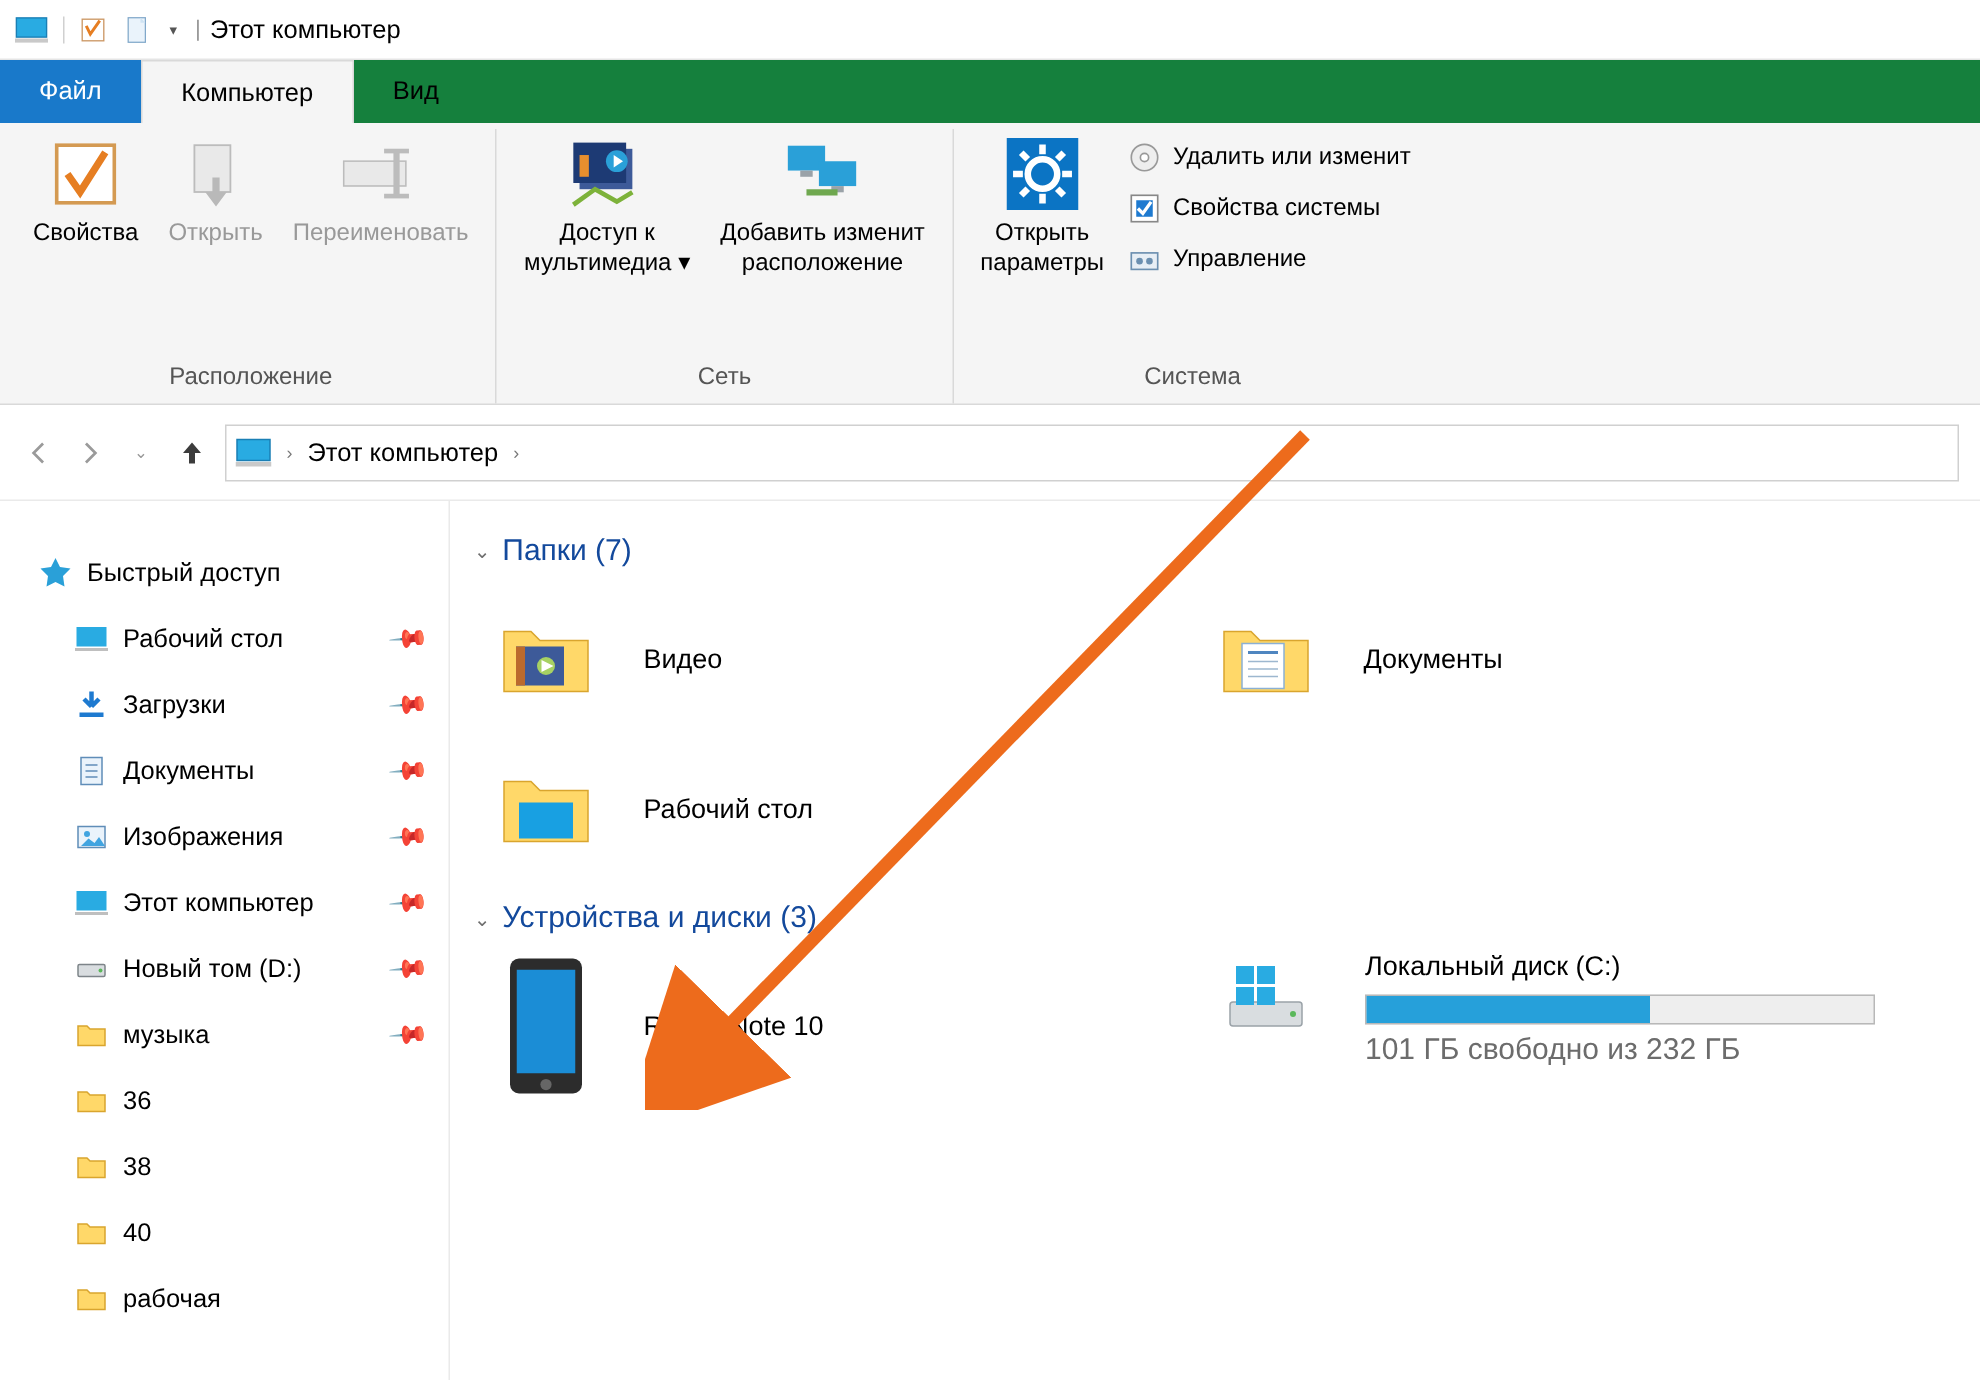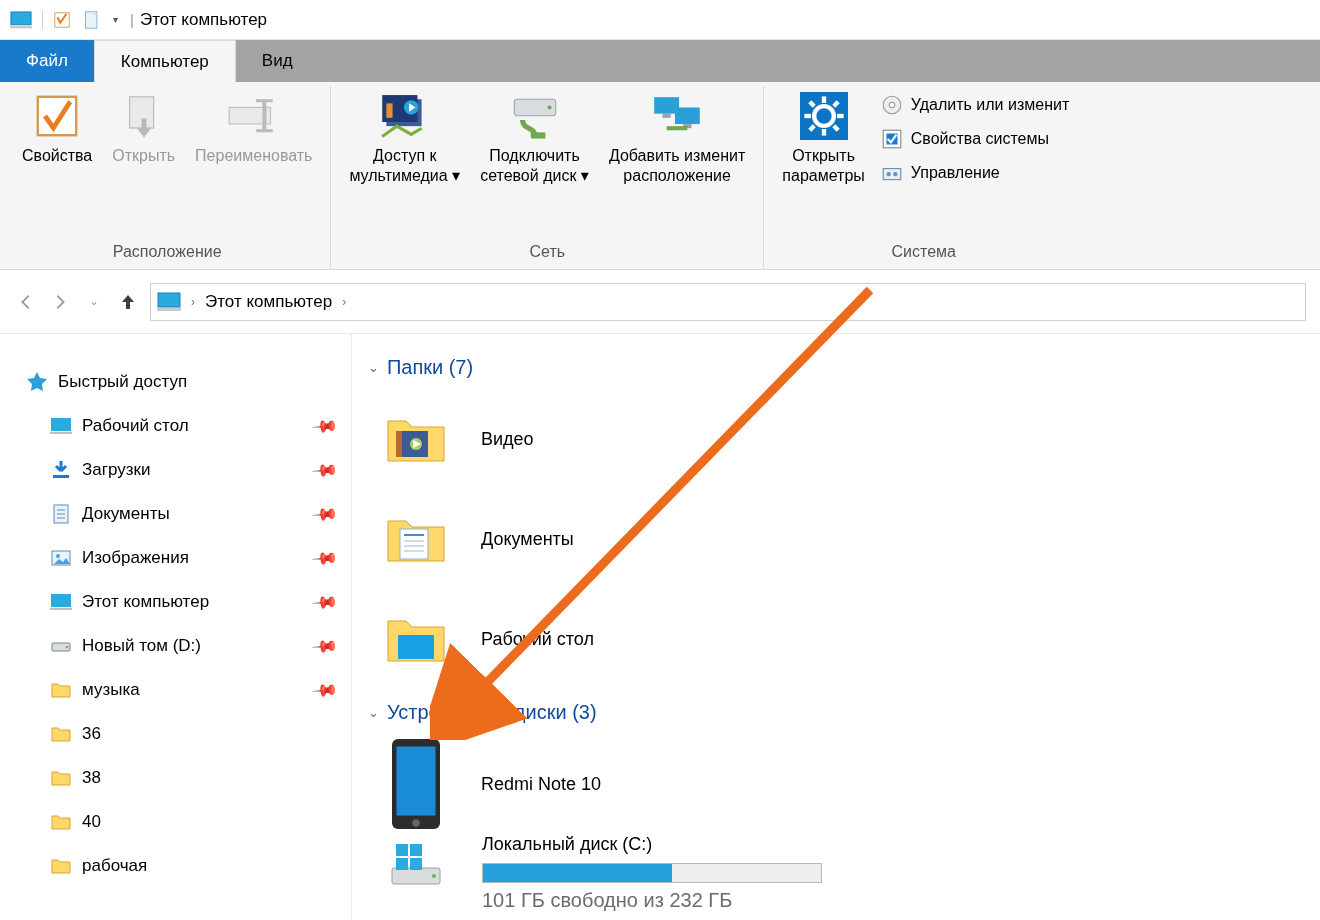--- a/index.html
+++ b/index.html
@@ -9,21 +9,21 @@
 .titlebar { height:40px; display:flex; align-items:center; padding:0 6px; border-bottom:1px solid #e5e5e5; }
 .tb-icon { width:22px; height:18px; margin:0 6px 0 4px; }
 .tb-sep { width:1px; height:18px; background:#d0d0d0; margin:0 4px; }
 .tb-qat { width:22px; height:22px; margin:0 4px; display:flex; align-items:center; justify-content:center; }
 .tb-qat svg { width:18px; height:18px; }
 .tb-caret { margin:0 6px; color:#555; font-size:10px; }
 .tb-sep2 { color:#999; margin:0 6px; }
 .tb-title { font-size:17px; }
 
 
-.tabs { height:42px; display:flex; align-items:stretch; background:#a3a3a3; }
+.tabs { height:42px; display:flex; align-items:stretch; background:#15803d; }
 .tab { padding:0 26px; display:flex; align-items:center; font-size:17px; cursor:default; }
 .tab.file { background:#1979ca; color:#fff; }
 .tab.active { background:#f5f5f5; border:1px solid #d9d9d9; border-bottom:none; }
 .tab.inactive { color:#000; }
 
 
 .ribbon { background:#f5f5f5; border-bottom:1px solid #d9d9d9; display:flex; padding:4px 4px 0 4px; height:188px; }
 .rgroup { border-right:1px solid #d9d9d9; padding:2px 12px 0 12px; display:flex; flex-direction:column; }
 .rgroup:last-child { border-right:none; }
 .rgroup-body { flex:1; display:flex; align-items:flex-start; gap:8px; }
@@ -42,21 +42,21 @@
 .navbtn.up { color:#444; }
 .crumbbox { flex:1; height:38px; border:1px solid #d0d0d0; display:flex; align-items:center; padding:0 6px; gap:6px; }
 .crumb-icon { width:24px; height:20px; }
 .crumb-sep { color:#777; font-size:12px; margin:0 4px; }
 .crumb-text { font-size:17px; }
 
 
 .body { display:flex; height:calc(920px - 40px - 42px - 188px - 64px); }
 
 
-.sidebar { width:352px; border-right:1px solid #eaeaea; padding:26px 6px 6px 26px; overflow:hidden; }
+.sidebar { width:300px; border-right:1px solid #eaeaea; padding:26px 6px 6px 26px; overflow:hidden; }
 .side-item { display:flex; align-items:center; gap:10px; height:44px; font-size:17px; white-space:nowrap; }
 .side-item.root { margin-left:0; }
 .side-item.child { margin-left:24px; }
 .side-ico { width:22px; height:22px; display:flex; align-items:center; justify-content:center; flex-shrink:0; }
 .pin { margin-left:auto; margin-right:10px; color:#9a9a9a; font-size:17px; transform:rotate(40deg); }
 
 
 .main { flex:1; padding:16px 12px; overflow:hidden; }
 .ghead { display:flex; align-items:center; gap:8px; color:#13499c; font-size:20px; margin:6px 0 10px 4px; }
 .chev { font-size:13px; color:#6e6e6e; }
@@ -161,32 +161,20 @@
               <rect x="10" y="6" width="34" height="26" fill="#3d5a99"></rect>
               <rect x="6" y="2" width="34" height="26" fill="#1d3a74"></rect>
               <circle cx="34" cy="14" r="7" fill="#2aa0d8"></circle>
               <path d="M32 10l6 4-6 4z" fill="#fff"></path>
               <rect x="10" y="10" width="6" height="14" fill="#e88f2e"></rect>
               <path d="M6 42l14-10 14 8 10-6" fill="none" stroke="#7db23a" stroke-width="3"></path>
             </svg>
         </div>
         <span style="white-space:pre-line">Доступ к
 мультимедиа ▾</span>
-      </div>
-      <div class="rbtn">
-        <div class="rbtn-ico lg">
-          <svg viewBox="0 0 56 44">
-              <rect x="8" y="6" width="40" height="16" rx="3" fill="#d9dde0" stroke="#9aa2a8"></rect>
-              <circle cx="42" cy="14" r="2" fill="#6fa84f"></circle>
-              <path d="M16 26c0 10 12 6 12 16" fill="none" stroke="#6fa84f" stroke-width="5"></path>
-              <rect x="24" y="38" width="14" height="6" fill="#6fa84f"></rect>
-            </svg>
-        </div>
-        <span style="white-space:pre-line">Подключить
-сетевой диск ▾</span>
       </div>
       <div class="rbtn">
         <div class="rbtn-ico lg">
           <svg viewBox="0 0 56 44">
               <rect x="6" y="4" width="24" height="16" fill="#2aa0d8"></rect>
               <rect x="26" y="14" width="24" height="16" fill="#2aa0d8"></rect>
               <rect x="14" y="20" width="8" height="4" fill="#9aa2a8"></rect>
               <rect x="34" y="30" width="8" height="4" fill="#9aa2a8"></rect>
               <path d="M18 34c10 0 10 0 20 0" fill="none" stroke="#6fa84f" stroke-width="4"></path>
             </svg>

